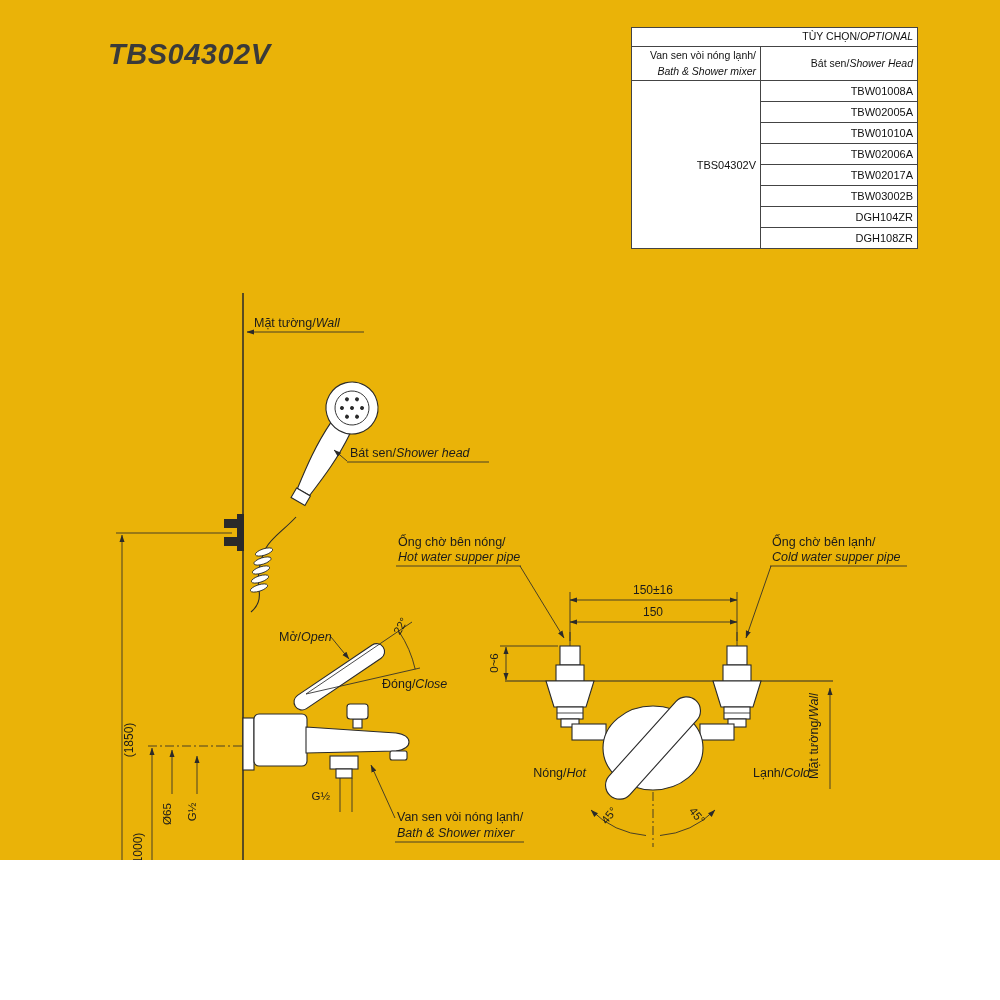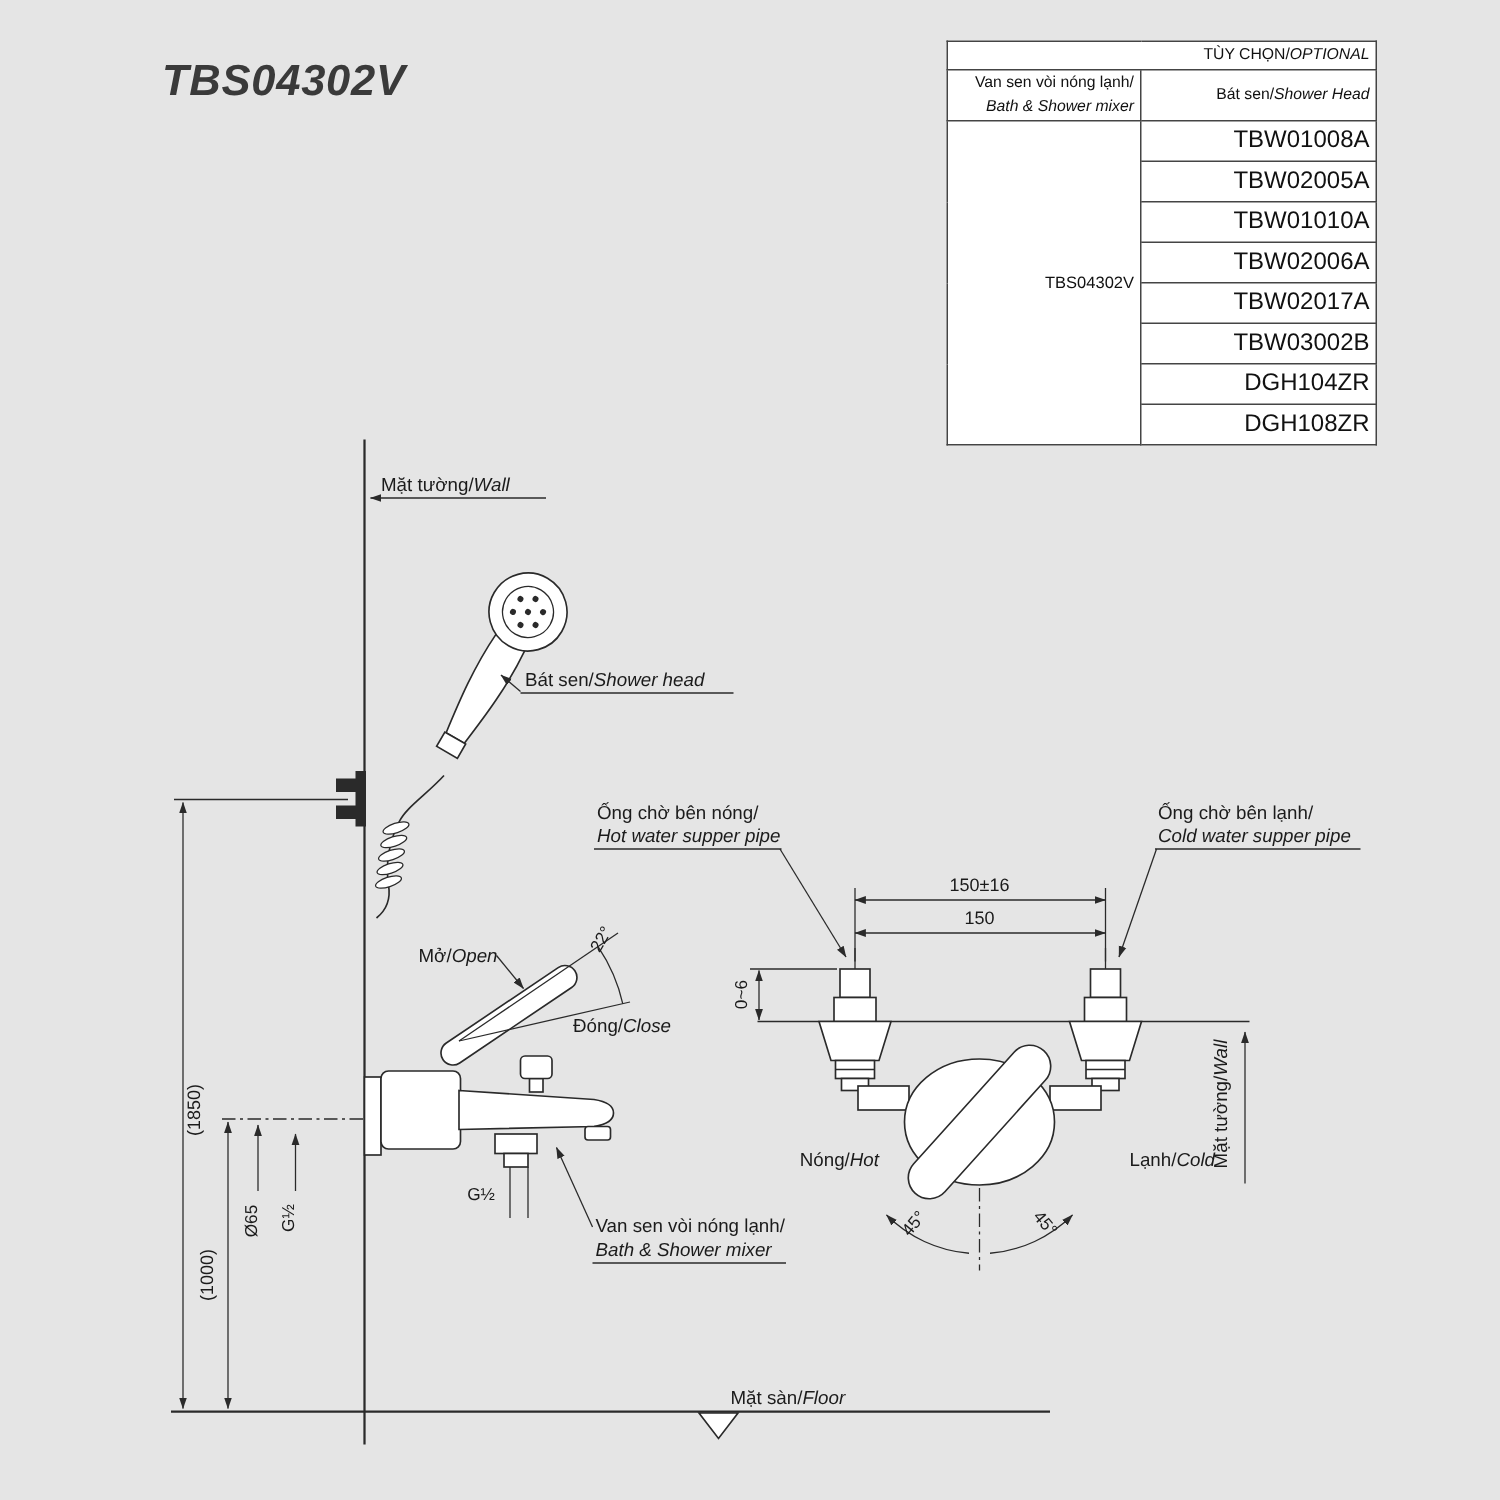--- a/index.html
+++ b/index.html
@@ -1,23 +1,23 @@
 <!DOCTYPE html>
 <html><head>
 <meta charset="utf-8">
 <style>
   html,body{margin:0;padding:0;background:#ffffff;}
-  .page{position:relative;width:1000px;height:1000px;background:#e5e5e5;font-family:"Liberation Sans",sans-serif;color:#222;overflow:hidden;}
+  .page{position:relative;width:1000px;height:860px;background:#eab308;font-family:"Liberation Sans",sans-serif;color:#222;overflow:hidden;}
   .title{position:absolute;left:108px;top:38px;font-size:29px;font-weight:bold;font-style:italic;color:#3a3a3a;letter-spacing:.5px;}
   table.opt{position:absolute;left:631px;top:27px;border-collapse:collapse;font-size:10.5px;color:#111;table-layout:fixed;background:#fff;}
   table.opt th,table.opt td{border:1px solid #444;padding:1px 4px;text-align:right;font-weight:normal;line-height:1.5;}
   .c1{width:120px;}.c2{width:148px;}
   .it{font-style:italic;}
   td.codecell{font-size:11px;}
-  td.codes{height:18px;font-size:16px;}
+  td.codes{height:18px;font-size:11px;}
   svg.drawing{position:absolute;left:0;top:0;}
   svg text{font-family:"Liberation Sans",sans-serif;font-size:12.5px;fill:#1b1b1b;}
   svg .dim{font-size:12px;}
   svg .sm{font-size:11.5px;}
   .ln{stroke:#2a2a2a;stroke-width:1.1;fill:none;}
   .w{fill:#fff;}
   .thick{stroke-width:1.5;}
   .thin{stroke-width:.85;}
   .dashdot{stroke-dasharray:9 3 2 3;}
   .ink{fill:#2a2a2a;stroke:none;}

